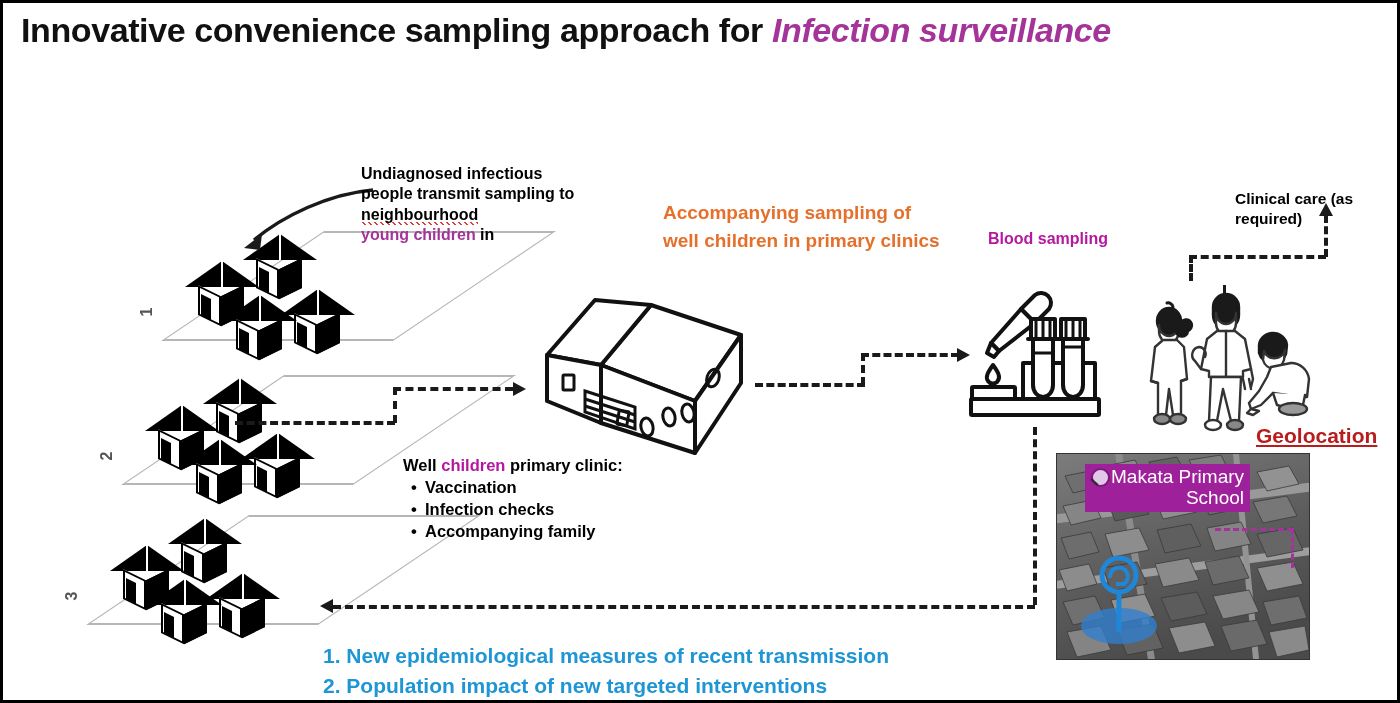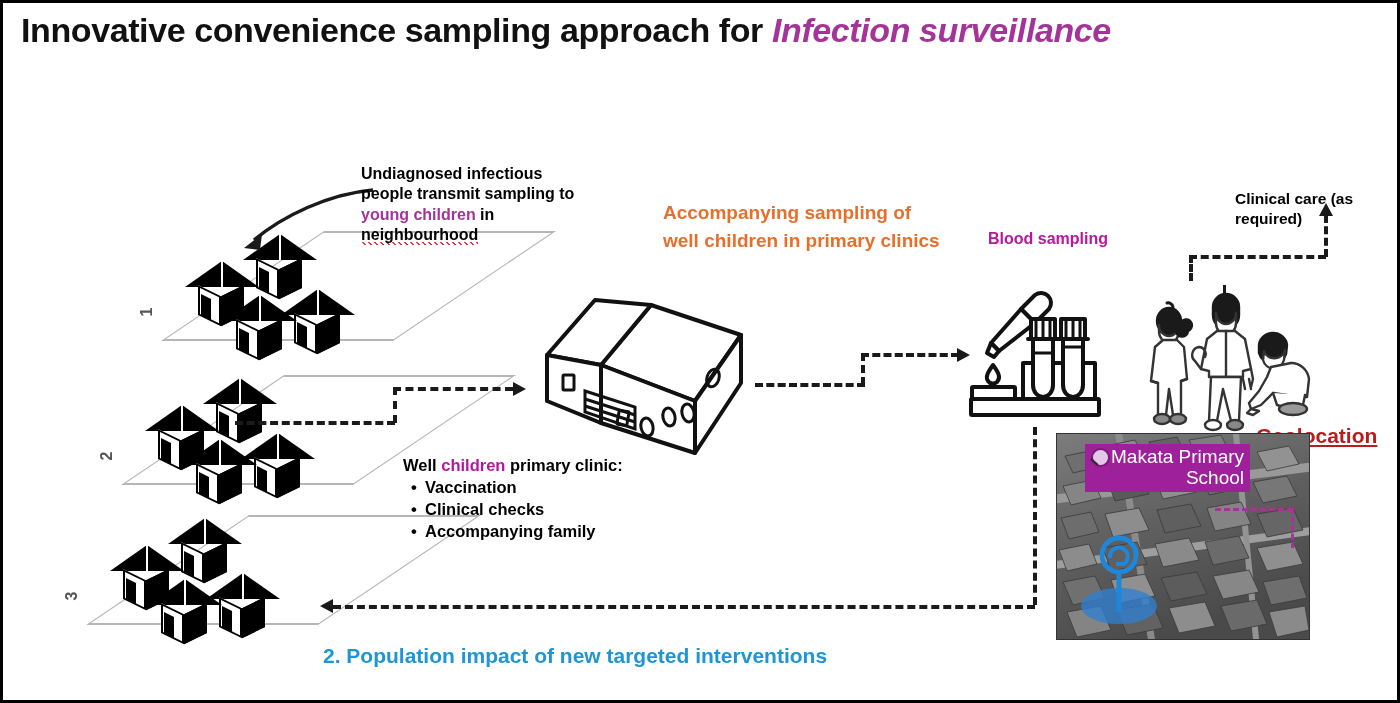--- a/index.html
+++ b/index.html
@@ -62,21 +62,21 @@
   
   #clinic{position:absolute;left:520px;top:280px;width:250px;height:175px;}
 
   
   #bloodkit{position:absolute;left:960px;top:272px;width:155px;height:155px;}
 
   
   #people{position:absolute;left:1122px;top:282px;width:205px;height:155px;}
 
   
-  #map{position:absolute;left:1053px;top:430px;width:252px;height:205px;
+  #map{position:absolute;left:1053px;top:450px;width:252px;height:205px;
        border:1px solid #333;overflow:hidden;background:#404040;}
   #map .tag{position:absolute;left:28px;top:10px;background:#9E209B;
        color:#fff;font-size:19px;font-weight:normal;line-height:1.12;
        padding:2px 6px 3px 26px;text-align:right;}
   #map .tagpin{position:absolute;left:34px;top:14px;width:15px;height:15px;
        border-radius:50%;background:#E3C7E8;border:2px solid #7d1a7a;}
   #map .tagpin:after{content:"";position:absolute;left:-3px;top:11px;width:9px;height:2px;
        background:#2a2a2a;transform:rotate(40deg);}
 
   
@@ -224,35 +224,35 @@
   </div>
 
   <svg style="position:absolute;left:225px;top:175px;width:150px;height:85px;overflow:visible;">
     <path d="M145,12 C100,16 55,38 26,62" stroke="#1a1a1a" stroke-width="3.4" fill="none"></path>
     <path d="M16,70 L34,56 L32,72 Z" fill="#1a1a1a"></path>
   </svg>
 
   <div class="txt" id="ann-transmit">
     <div>Undiagnosed infectious</div>
     <div>people transmit sampling to</div>
+    <div><span class="spell">neighbourhood</span></div>
     <div><span class="purple">young children</span><span> in</span></div>
-    <div><span class="spell">neighbourhood</span></div>
   </div>
 
   <div class="txt orange" id="lbl-convenience">Accompanying sampling of well children in primary clinics</div>
 
   <div class="txt" id="ann-wellchild">
     <div><span>Well </span><span class="magenta">children</span><span> primary clinic:</span></div>
     <div class="bl">
       <span class="bu">•</span>
       <span>Vaccination</span>
     </div>
     <div class="bl">
       <span class="bu">•</span>
-      <span>Clinical checks</span>
+      <span>Infection checks</span>
     </div>
     <div class="bl">
       <span class="bu">•</span>
       <span>Accompanying family</span>
     </div>
   </div>
 
   <div class="dash dh" style="left:232px;top:418px;width:160px;height:0;"></div>
   <div class="dash dv" style="left:390px;top:384px;width:0;height:36px;"></div>
   <div class="dash dh" style="left:390px;top:384px;width:120px;height:0;"></div>
@@ -436,16 +436,17 @@
     <div class="dash dpurpleh" style="left:158px;top:74px;width:78px;height:0;"></div>
     <div class="dash dpurple" style="left:234px;top:74px;width:0;height:40px;"></div>
   </div>
 
   <div class="dash dv" style="left:1030px;top:424px;width:0;height:178px;"></div>
 
   <div class="dash dh" style="left:330px;top:602px;width:702px;height:0;"></div>
   <div class="arrowhead ah-left" style="left:317px;top:596px;"></div>
 
   <div class="txt blue" id="concl">
+    <div>1. New epidemiological measures of recent transmission</div>
     <div>2. Population impact of new targeted interventions</div>
   </div>
 
 </div>
 
 </body></html>

